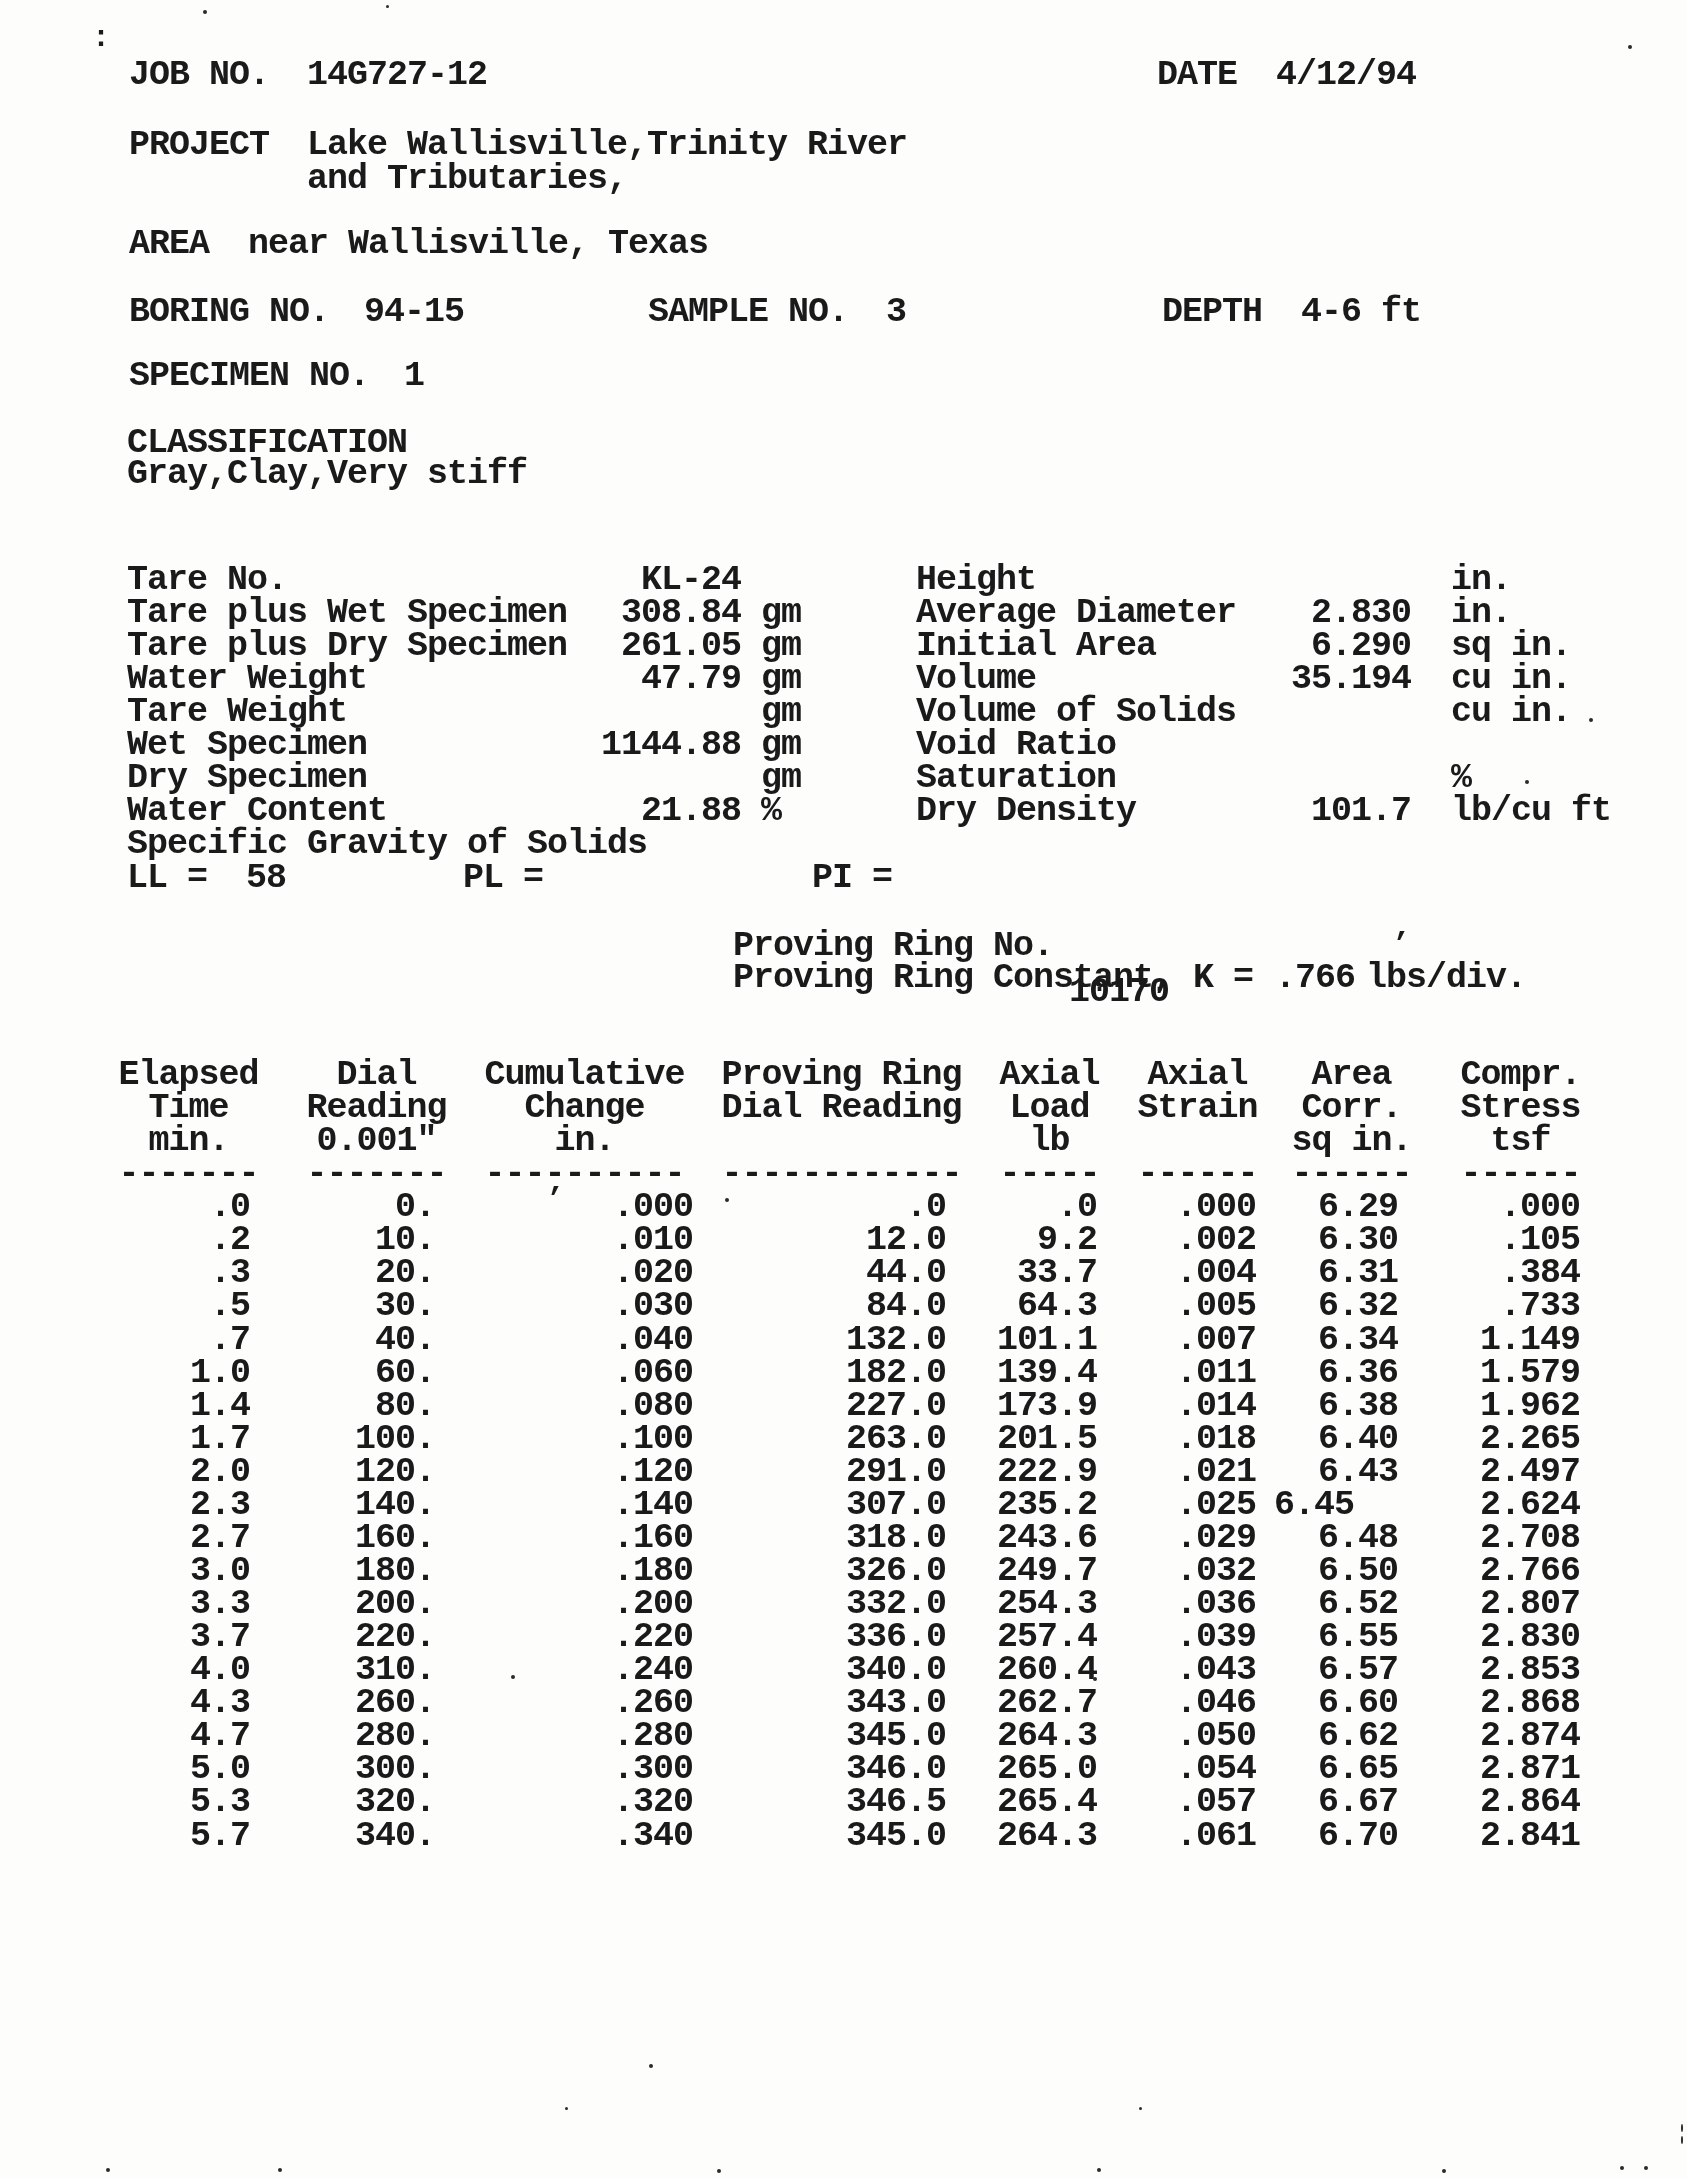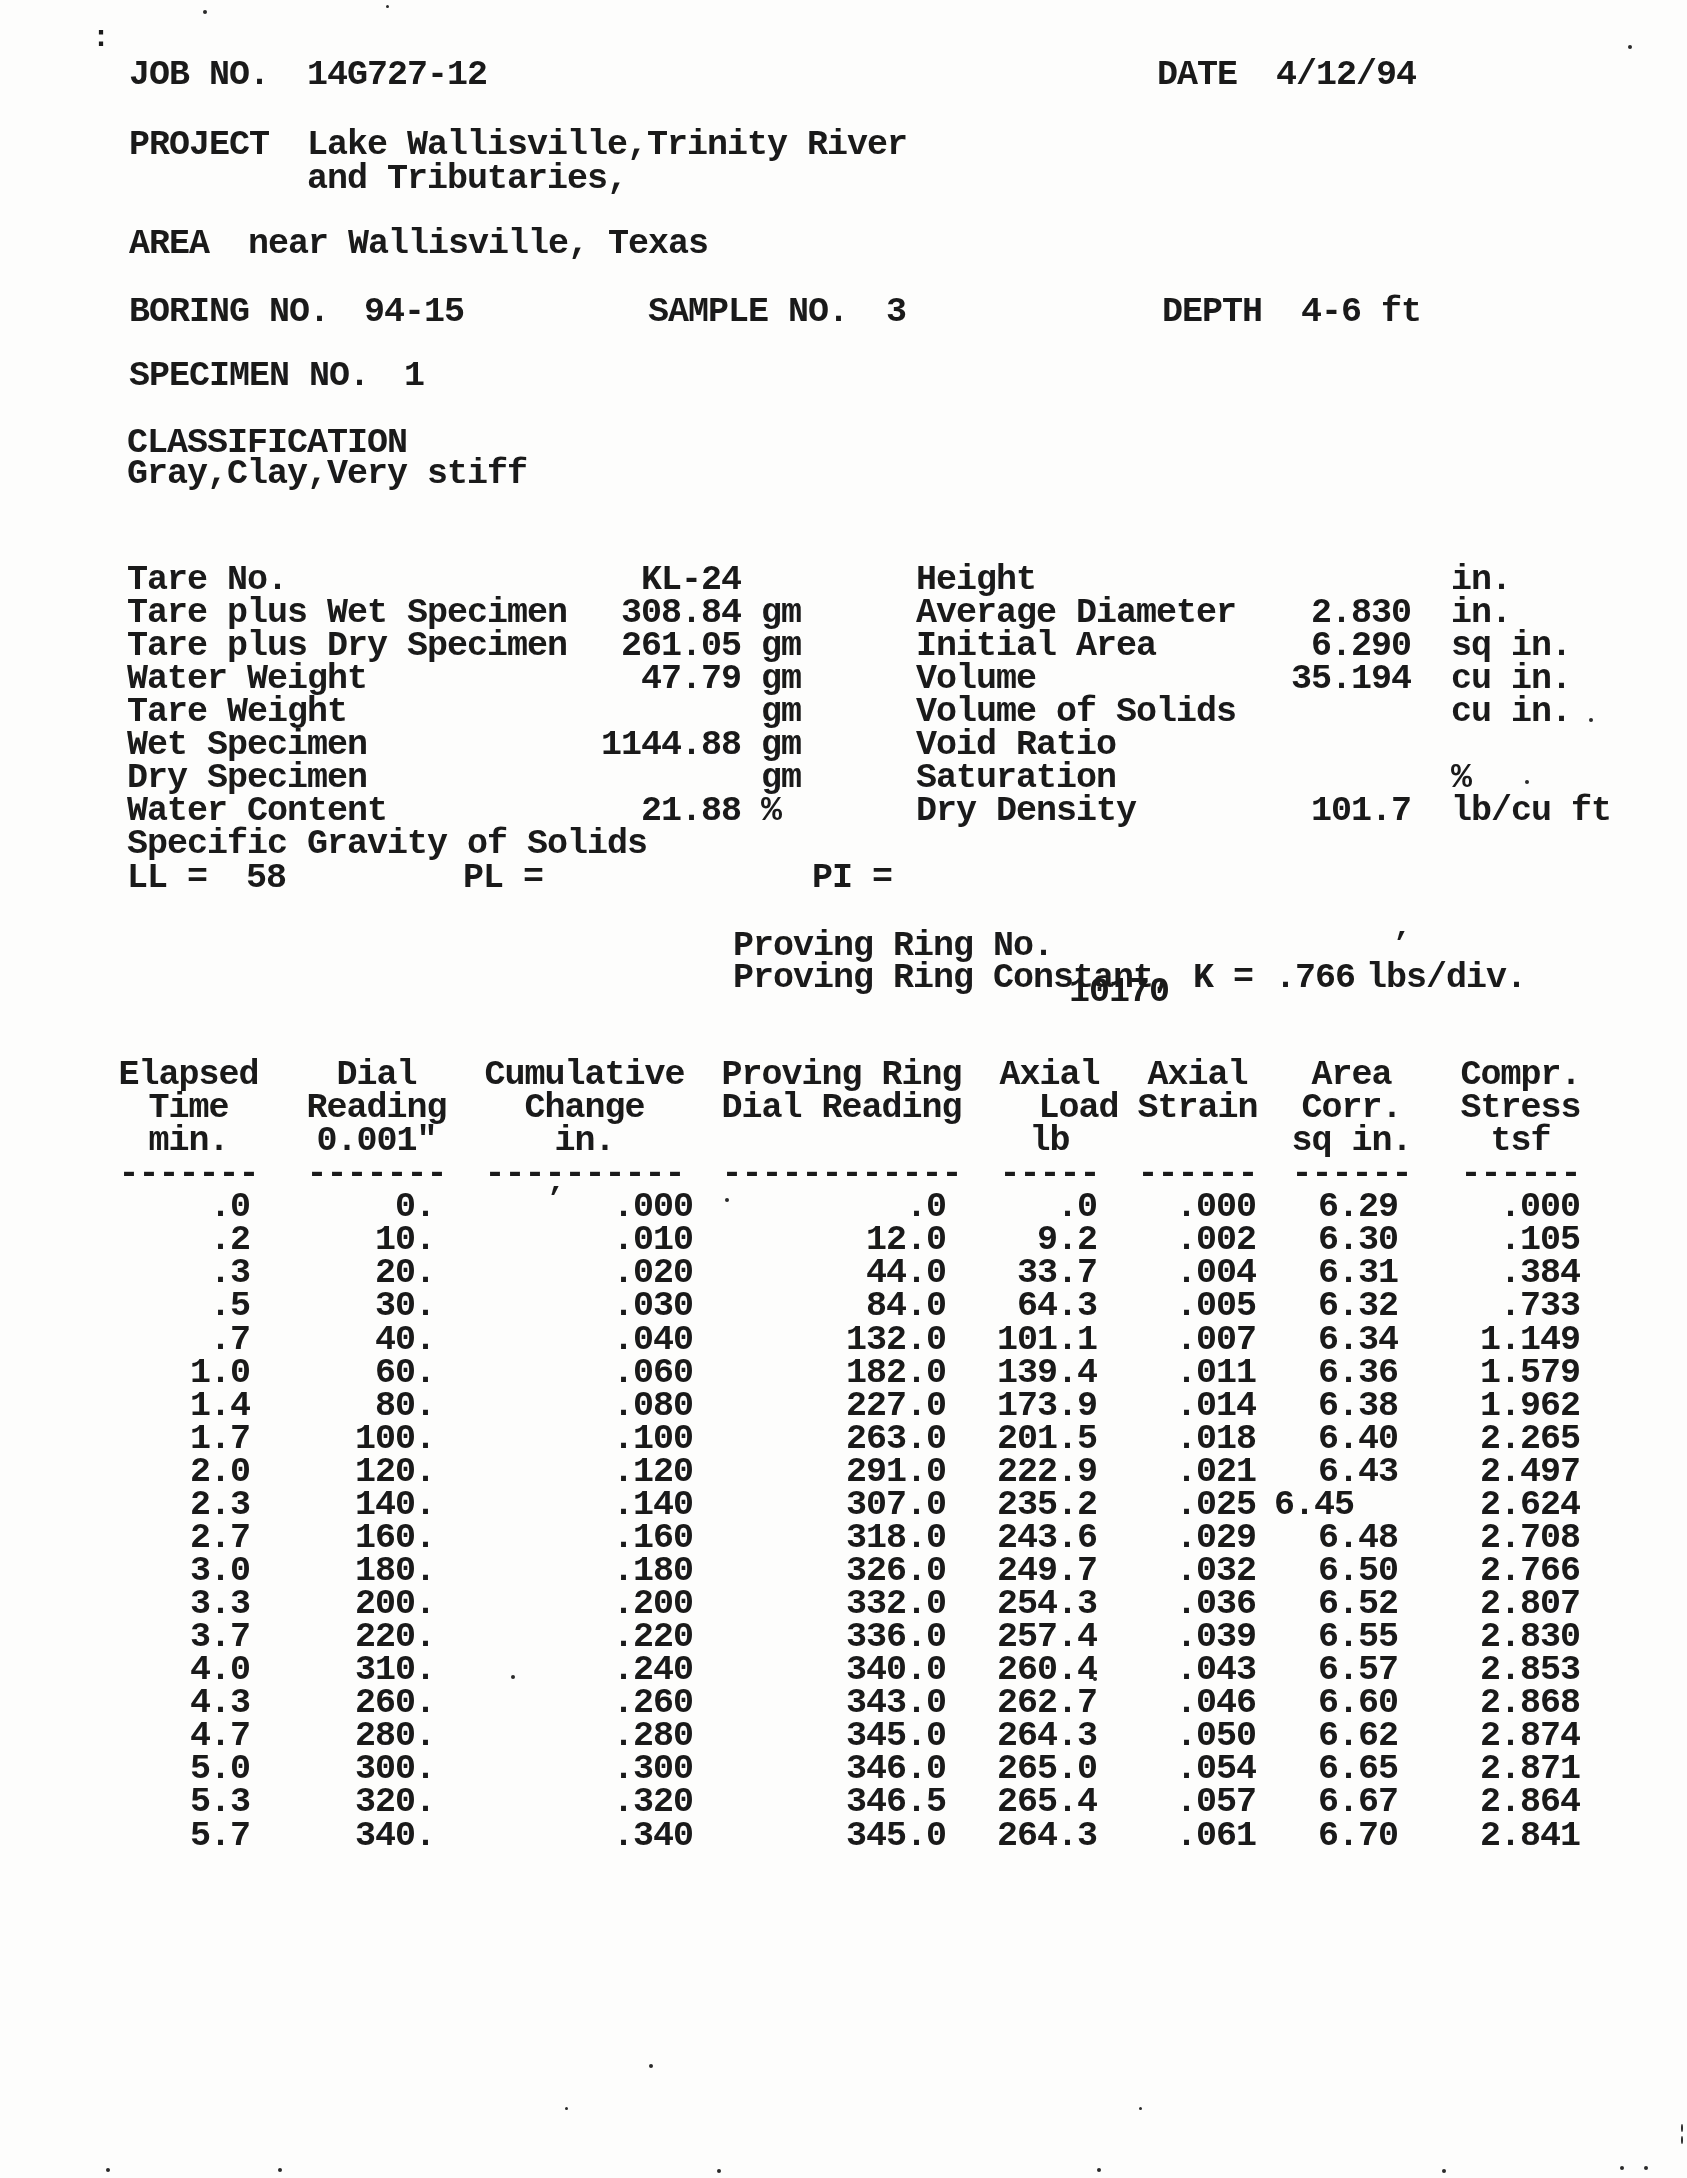--- a/index.html
+++ b/index.html
@@ -167,21 +167,21 @@
         <span class="hcell" style="left: 901px;">Axial</span>
         <span class="hcell" style="left: 1049px;">Axial</span>
         <span class="hcell" style="left: 1203px;">Area</span>
         <span class="hcell" style="left: 1372px;">Compr.</span>
       </div>
       <div class="tline" style="top: 33px;">
         <span class="hcell" style="left: 40px;">Time</span>
         <span class="hcell" style="left: 228px;">Reading</span>
         <span class="hcell" style="left: 436px;">Change</span>
         <span class="hcell" style="left: 693px;">Dial Reading</span>
-        <span class="hcell" style="left: 901px; padding-left: 29px;">Load</span>
+        <span class="hcell" style="left: 901px;">Load</span>
         <span class="hcell" style="left: 1049px;">Strain</span>
         <span class="hcell" style="left: 1203px;">Corr.</span>
         <span class="hcell" style="left: 1372px;">Stress</span>
       </div>
       <div class="tline" style="top: 66px;">
         <span class="hcell" style="left: 40px;">min.</span>
         <span class="hcell" style="left: 228px;">0.001"</span>
         <span class="hcell" style="left: 436px;">in.</span>
         <span class="hcell" style="left: 693px;"></span>
         <span class="hcell" style="left: 901px;">lb</span>

